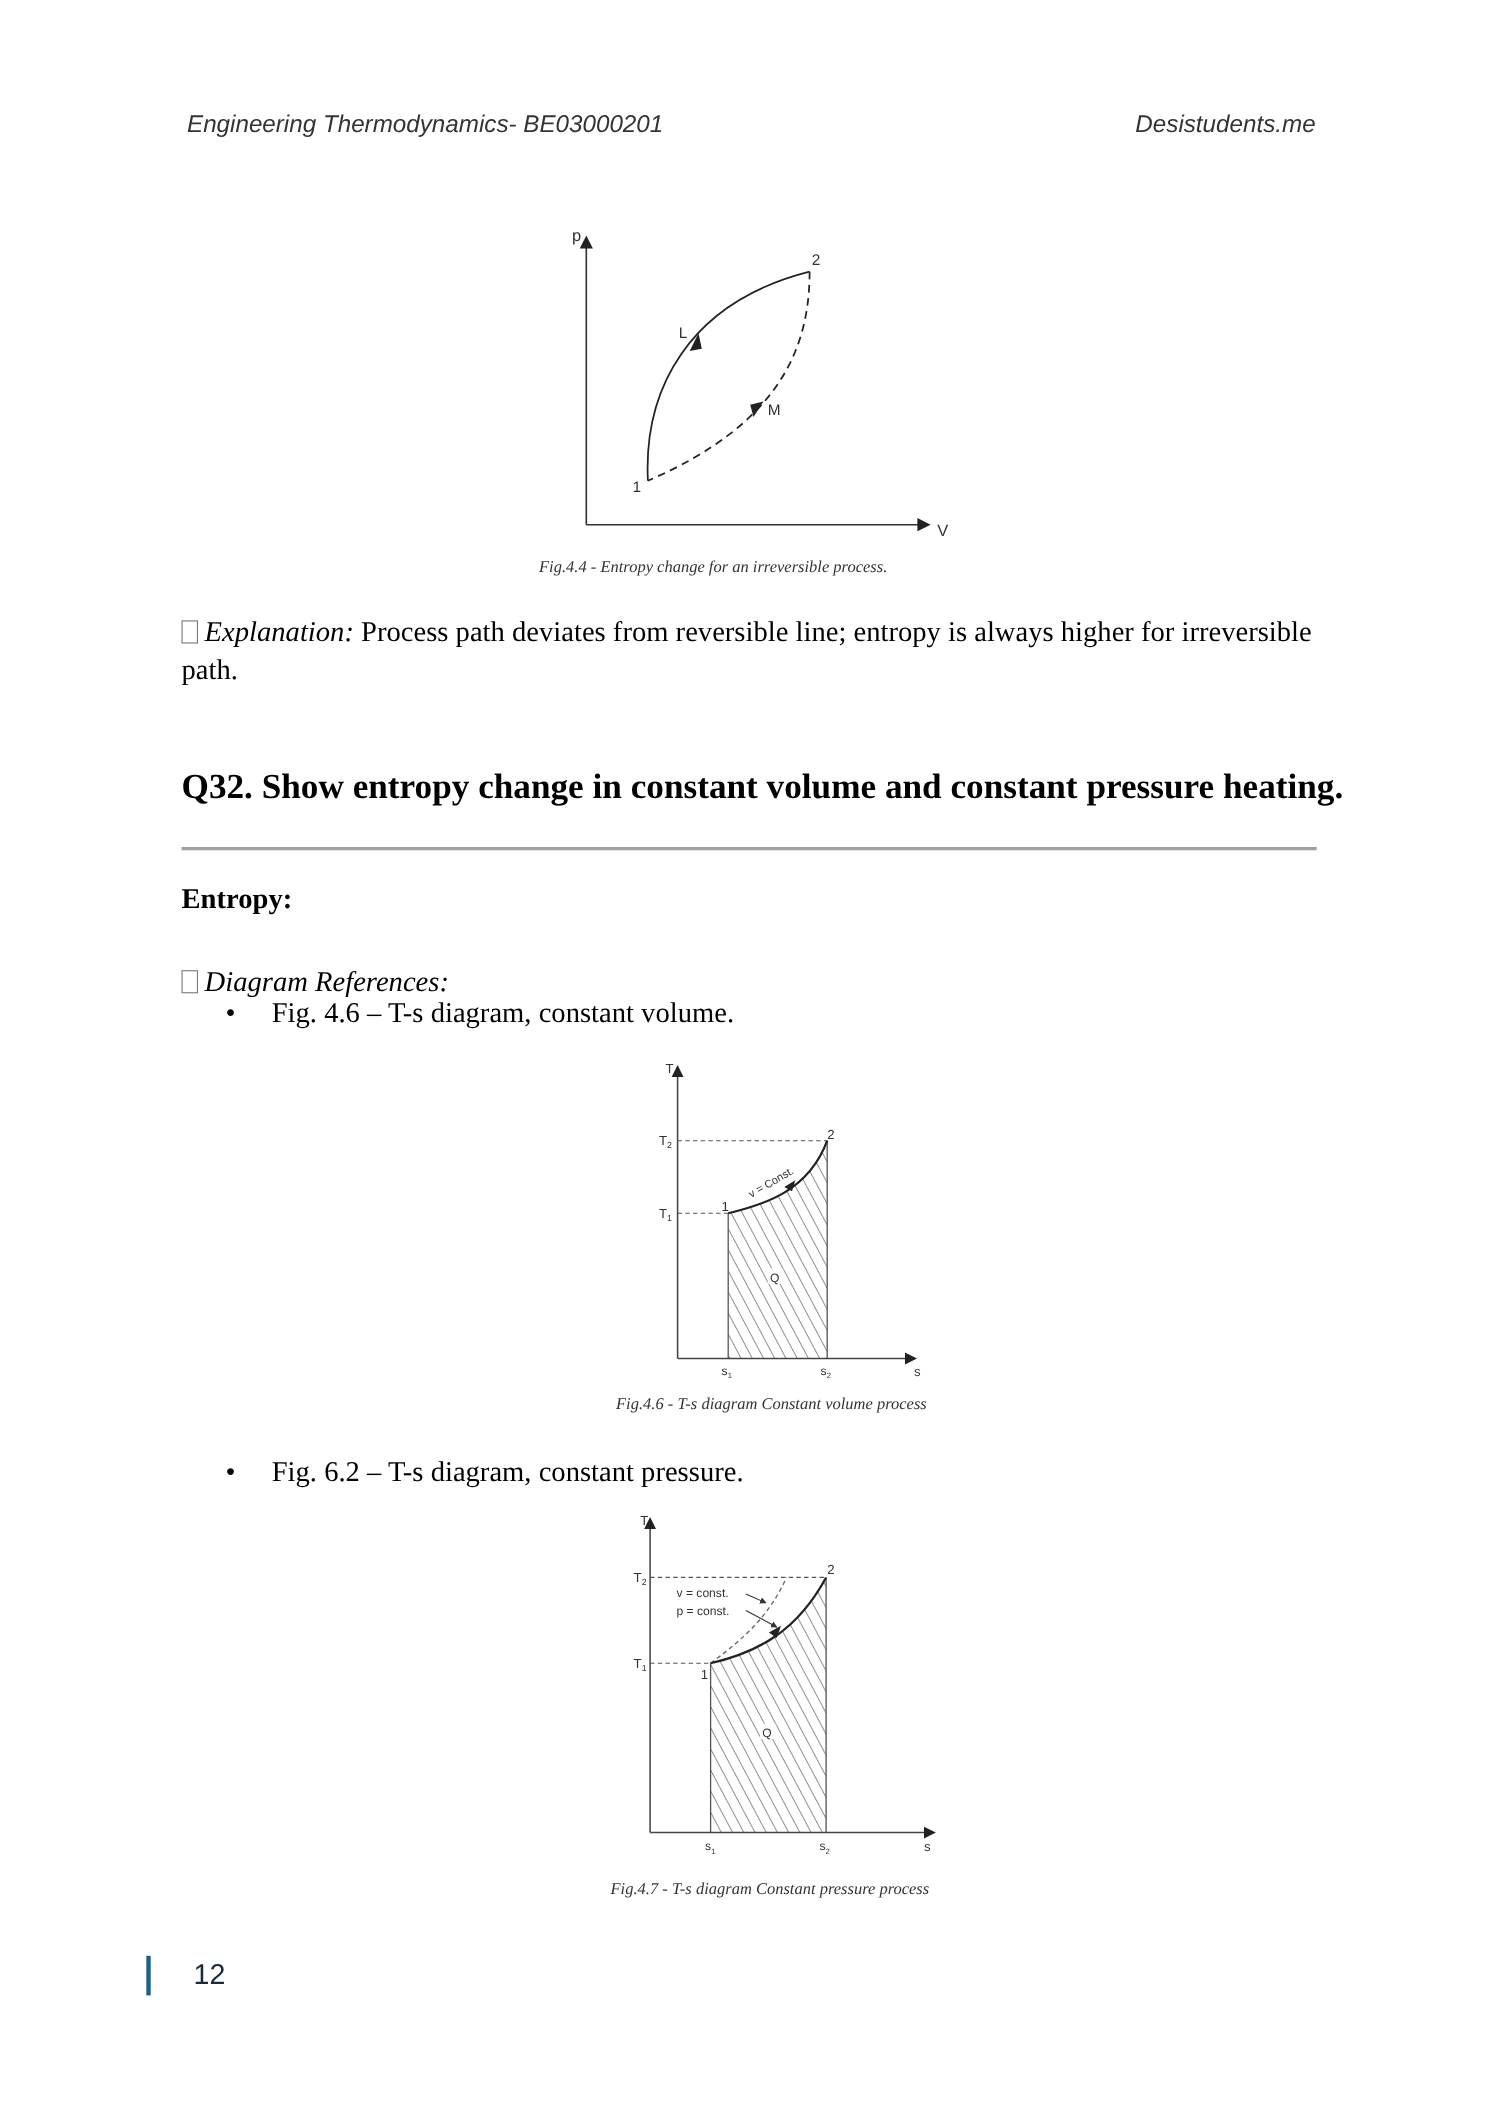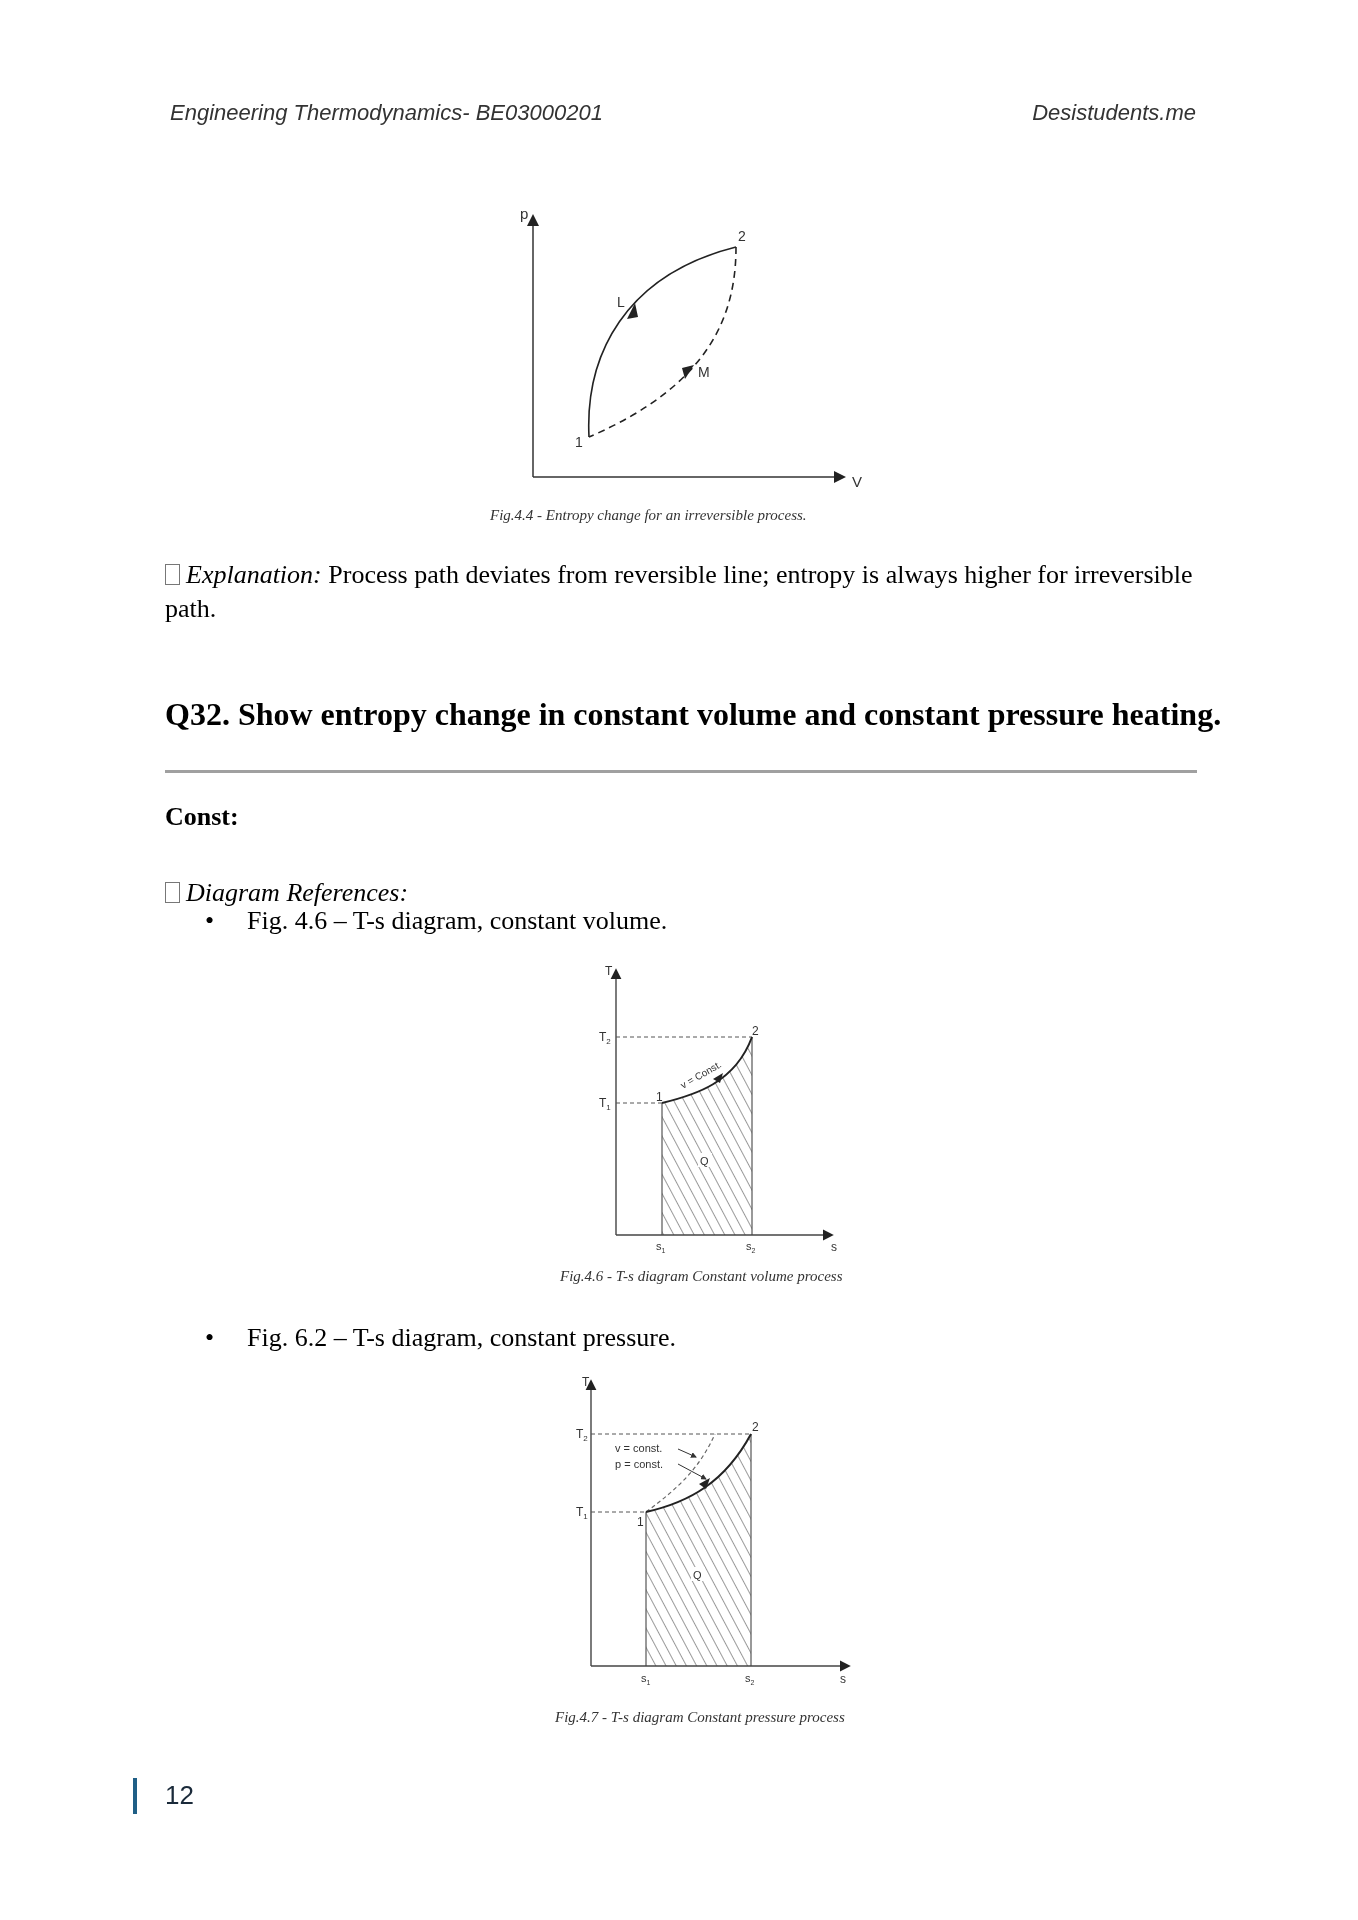--- a/index.html
+++ b/index.html
@@ -12,21 +12,21 @@
   .para { position: absolute; left: 165px; width: 1060px; font-family: "Liberation Serif", serif; font-size: 26px; line-height: 34px; }
   .box-glyph { display: inline-block; width: 13px; height: 19px; border: 1px solid #777; vertical-align: -2px; margin-right: 6px; }
   .q-title { position: absolute; left: 165px; top: 696px; font-family: "Liberation Serif", serif; font-weight: bold; font-size: 32px; }
   .rule { position: absolute; left: 165px; top: 770px; width: 1032px; height: 3px; background: #a0a0a0; }
   .answer { position: absolute; left: 165px; top: 802px; font-family: "Liberation Serif", serif; font-weight: bold; font-size: 26px; }
   .diag-ref { position: absolute; left: 165px; top: 854px; font-family: "Liberation Serif", serif; font-style: italic; font-size: 26px; margin-top: 24px; }
   .bullet { position: absolute; left: 205px; font-family: "Liberation Serif", serif; font-size: 26px; }
   .bullet .dot { display: inline-block; width: 42px; }
   .caption { font-family: "Liberation Serif", serif; font-style: italic; }
   .footer-bar { position: absolute; left: 133px; top: 1778px; width: 4px; height: 36px; background: #1f5f86; }
-  .page-num { position: absolute; left: 165px; top: 1780px; font-family: "Liberation Sans", sans-serif; font-size: 26px; color: #1a2a3a; }
+  .page-num { position: absolute; left: 176px; top: 1780px; font-family: "Liberation Sans", sans-serif; font-size: 26px; color: #1a2a3a; }
 </style>
 </head>
 <body>
 
 <div class="hdr hdr-left">Engineering Thermodynamics- BE03000201</div>
 <div class="hdr hdr-right">Desistudents.me</div>
 
 <div class="fig" style="left:480px; top:195px;">
   <svg width="420" height="345" viewBox="0 0 420 345">
     <defs>
@@ -48,21 +48,21 @@
     <text x="218" y="182" font-family="Liberation Sans, sans-serif" font-size="14" fill="#333">M</text>
     <text x="10" y="325" class="caption" font-size="15" fill="#333">Fig.4.4 - Entropy change for an irreversible process.</text>
   </svg>
 </div>
 
 <div class="para" style="top:558px;"><span class="box-glyph"></span><i>Explanation:</i><span> Process path deviates from reversible line; entropy is always higher for irreversible path.</span></div>
 
 <div class="q-title">Q32. Show entropy change in constant volume and constant pressure heating.</div>
 <div class="rule"></div>
 
-<div class="answer">Const:</div>
+<div class="answer">Entropy:</div>
 <div class="diag-ref"><span class="box-glyph"></span><span>Diagram References:</span></div>
 
 <div class="bullet" style="top:906px;"><span class="dot">•</span><span>Fig. 4.6 – T-s diagram, constant volume.</span></div>
 
 <div class="fig" style="left:555px; top:955px;">
   <svg width="360" height="340" viewBox="0 0 360 340">
     <defs>
       <marker id="arr2" markerWidth="8" markerHeight="8" refX="6" refY="4" orient="auto">
         <path d="M0,0 L8,4 L0,8 z" fill="#222"></path>
       </marker>

